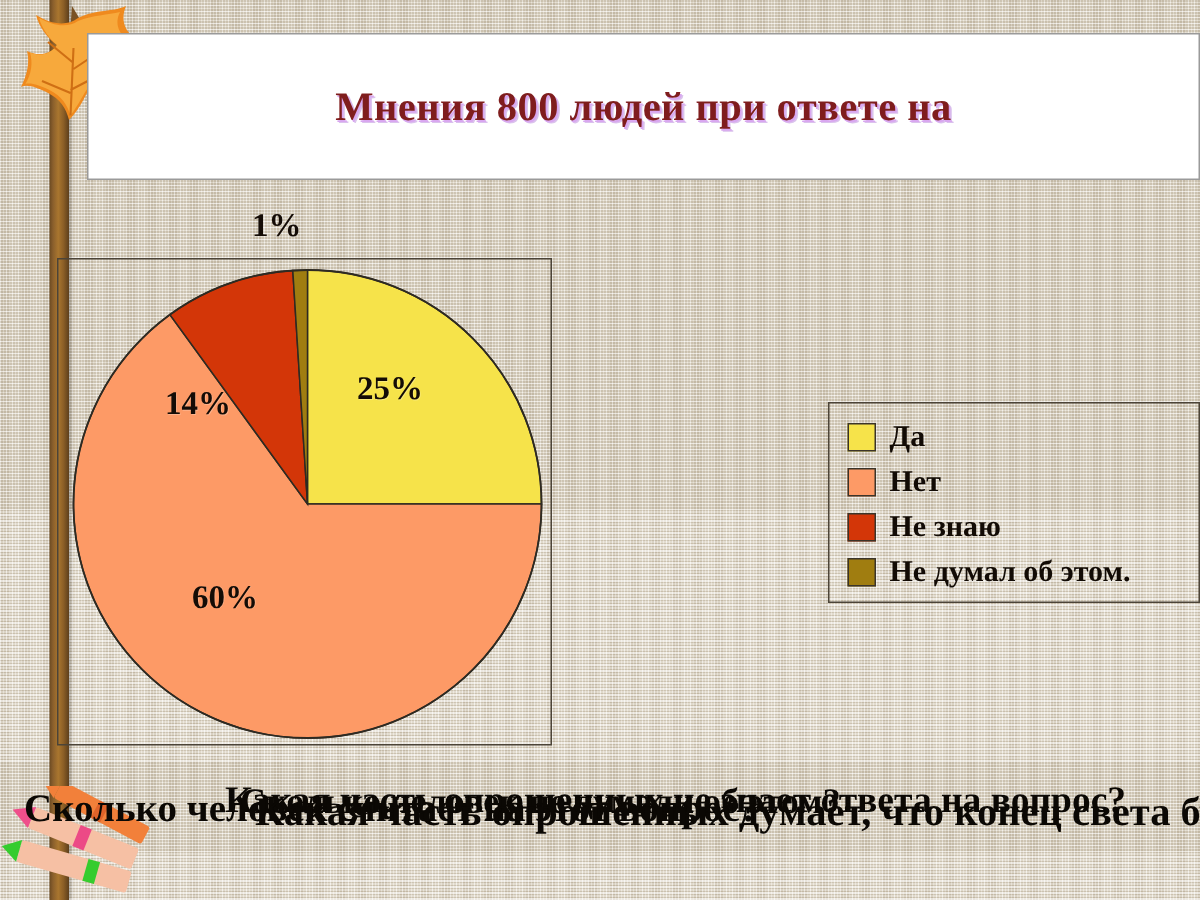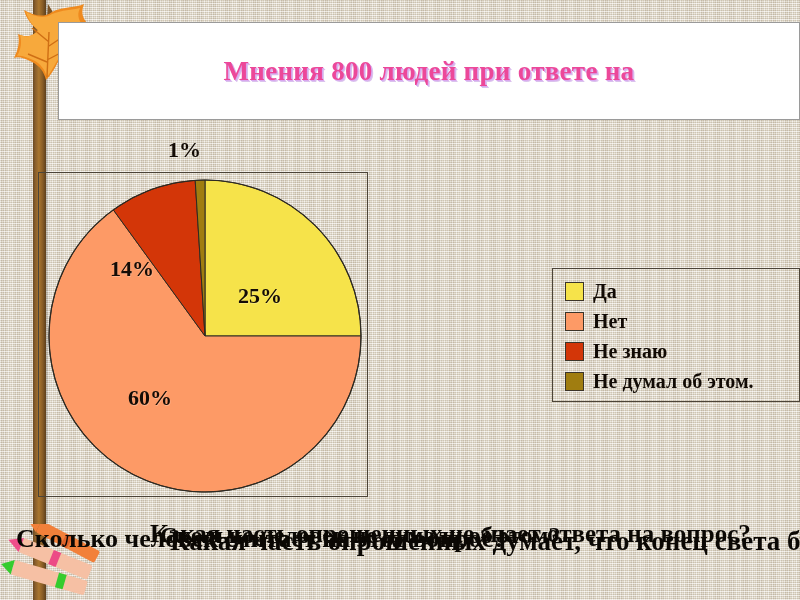--- a/index.html
+++ b/index.html
@@ -61,21 +61,21 @@
   #plotframe{
     position:absolute;left:38px;top:172px;width:330px;height:325px;
     border:1px solid #4c4438;background:transparent;box-sizing:border-box;
   }
   #pie{position:absolute;left:45px;top:176px;width:320px;height:320px;}
 
   .pctlabel{
     position:absolute;color:#140c06;font-family:"Liberation Serif",serif;
     font-weight:bold;font-size:22px;text-shadow:.5px .5px 0 rgba(255,255,255,.25);
   }
-  #pct-da{left:238px;top:246px;margin-top:37px;}
+  #pct-da{left:238px;top:246px;}
   #pct-net{left:128px;top:385px;}
   #pct-nez{left:110px;top:224px;margin-top:32px;}
   #pct-ned{left:168px;top:137px;}
 
   
   #legend{
     position:absolute;left:552px;top:268px;width:248px;height:134px;
     border:1px solid #4c4438;box-sizing:border-box;
     padding:7px 0 0 12px;
   }
@@ -133,21 +133,21 @@
     <polygon points="16,28 16,43 2,35.5" fill="#ef4f8b"></polygon>
   </g>
   <g transform="rotate(16 56 52)">
     <rect x="12" y="48" width="76" height="15" rx="2" fill="#f6c0a4"></rect>
     <rect x="58" y="48" width="8" height="15" fill="#35cc2e"></rect>
     <polygon points="12,48 12,63 0,55.5" fill="#35cc2e"></polygon>
   </g>
 </svg>
 
 <div id="titlebox" style="background: rgb(255, 255, 255);">
-  <div class="titleline" style="color: #ec4899;">Мнения 800 людей при ответе на</div>
+  <div class="titleline" style="color: #7f1d1d;">Мнения 800 людей при ответе на</div>
 </div>
 
 <div id="plotframe"></div>
 
 <svg id="pie" viewBox="0 0 320 320">
 
   <path d="M160 160 L160 4 A156 156 0 0 1 316 160 Z" fill="#f6e34a" stroke="#2e2a22" stroke-width="1"></path>
 
   <path d="M160 160 L316 160 A156 156 0 1 1 68.3 33.8 Z" fill="#fd9a66" stroke="#2e2a22" stroke-width="1"></path>
 

